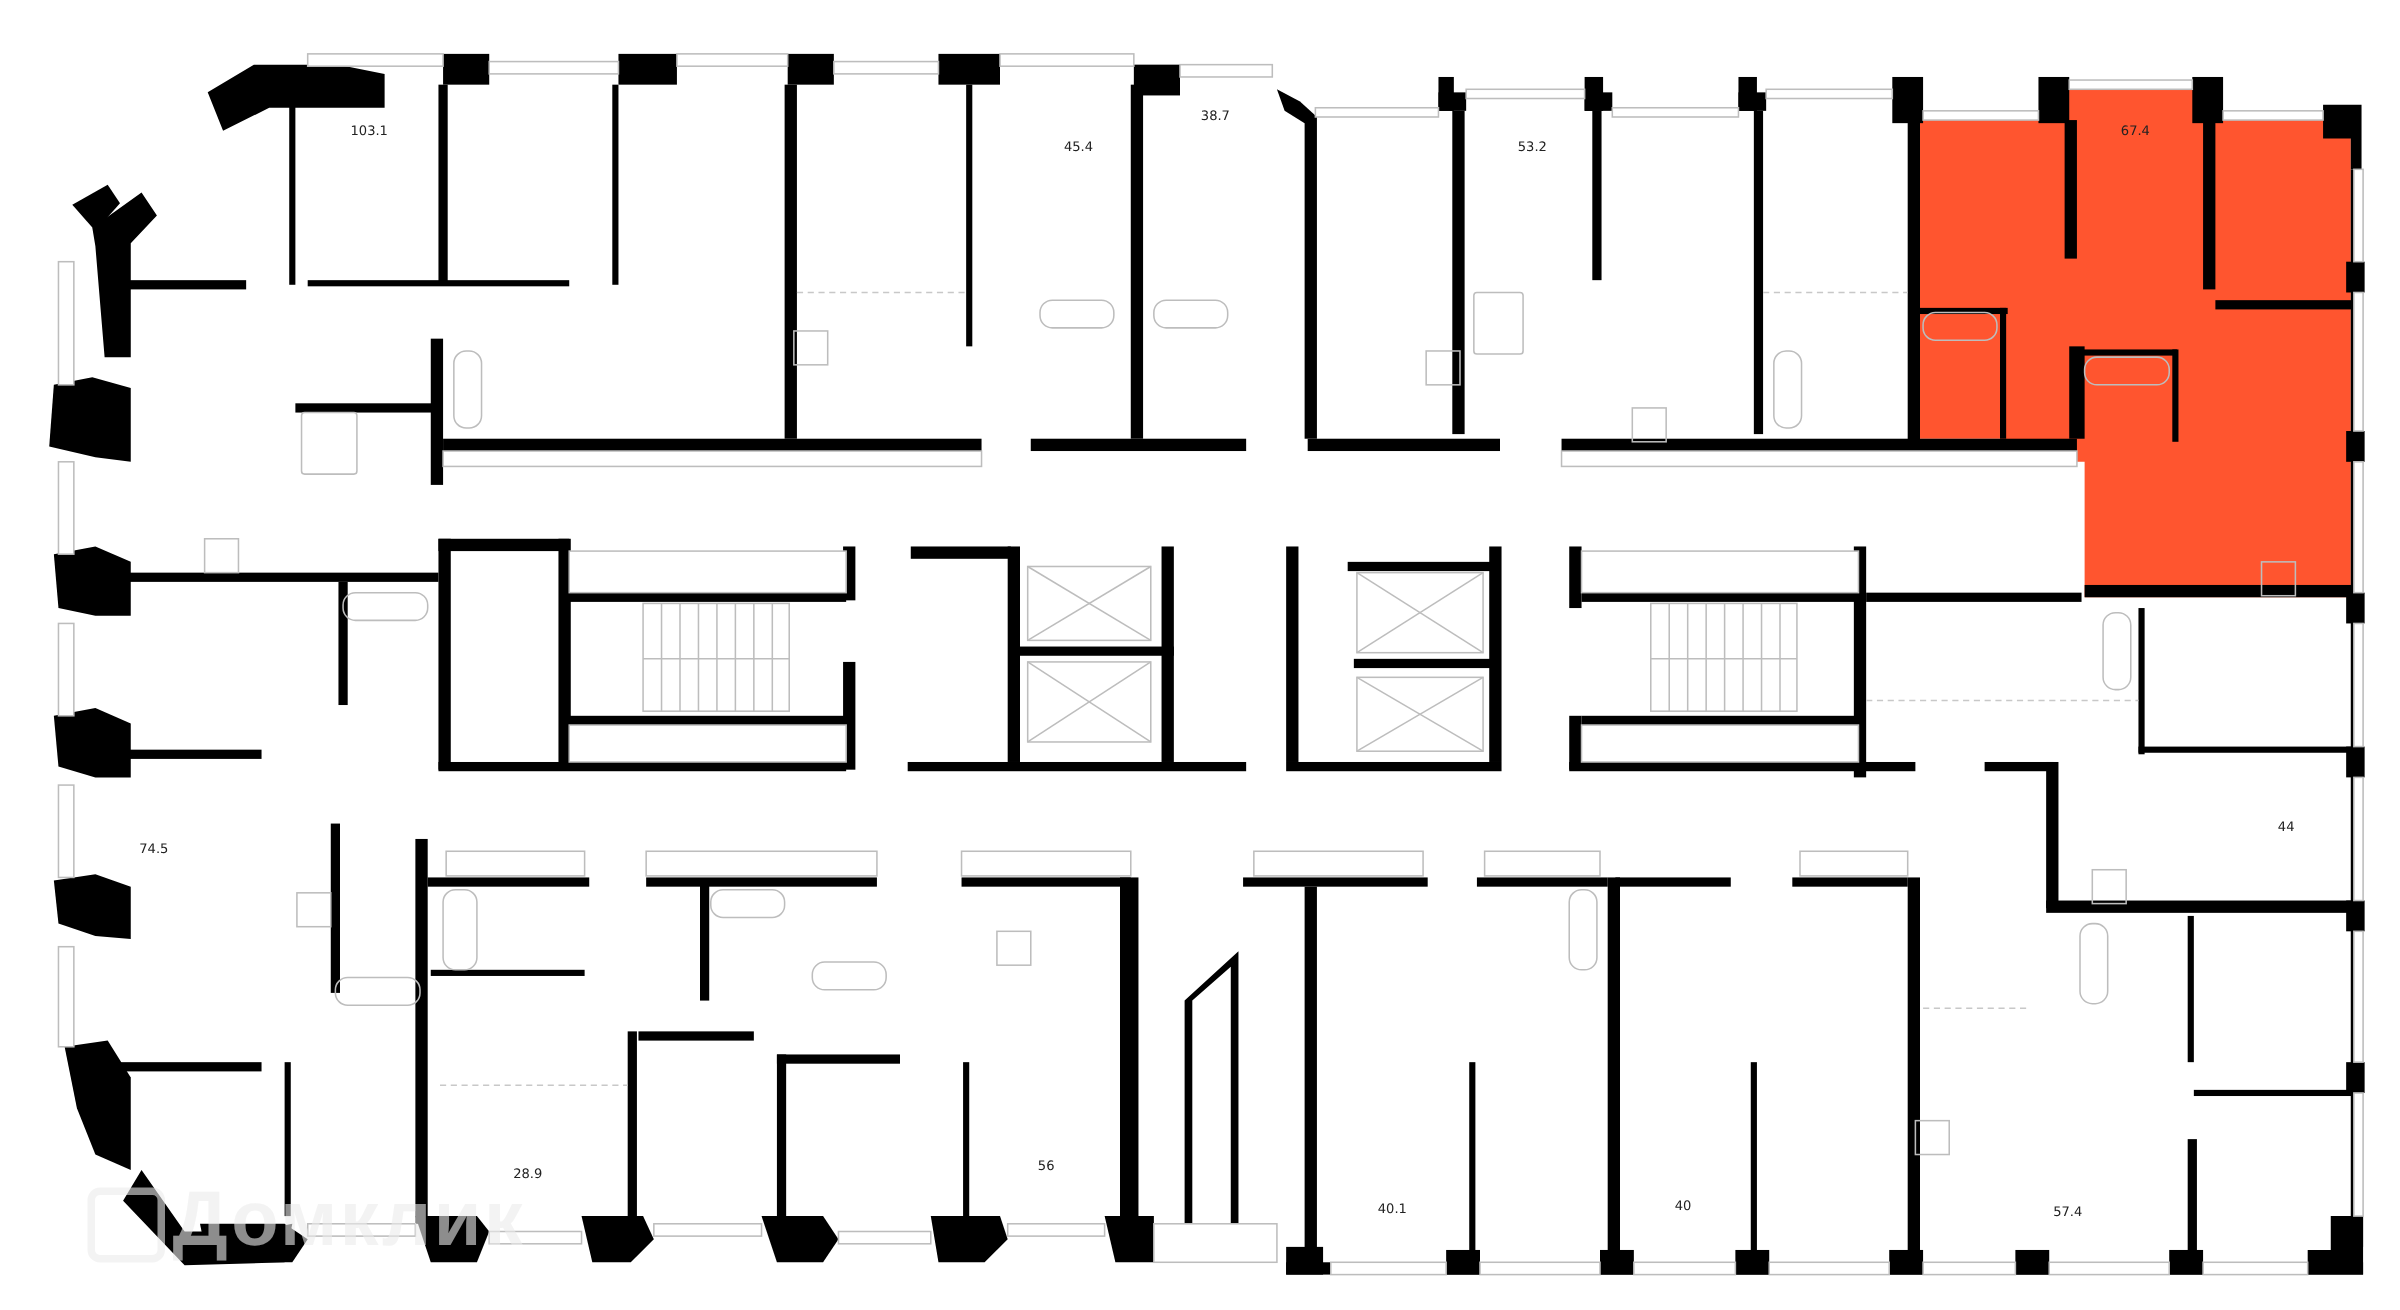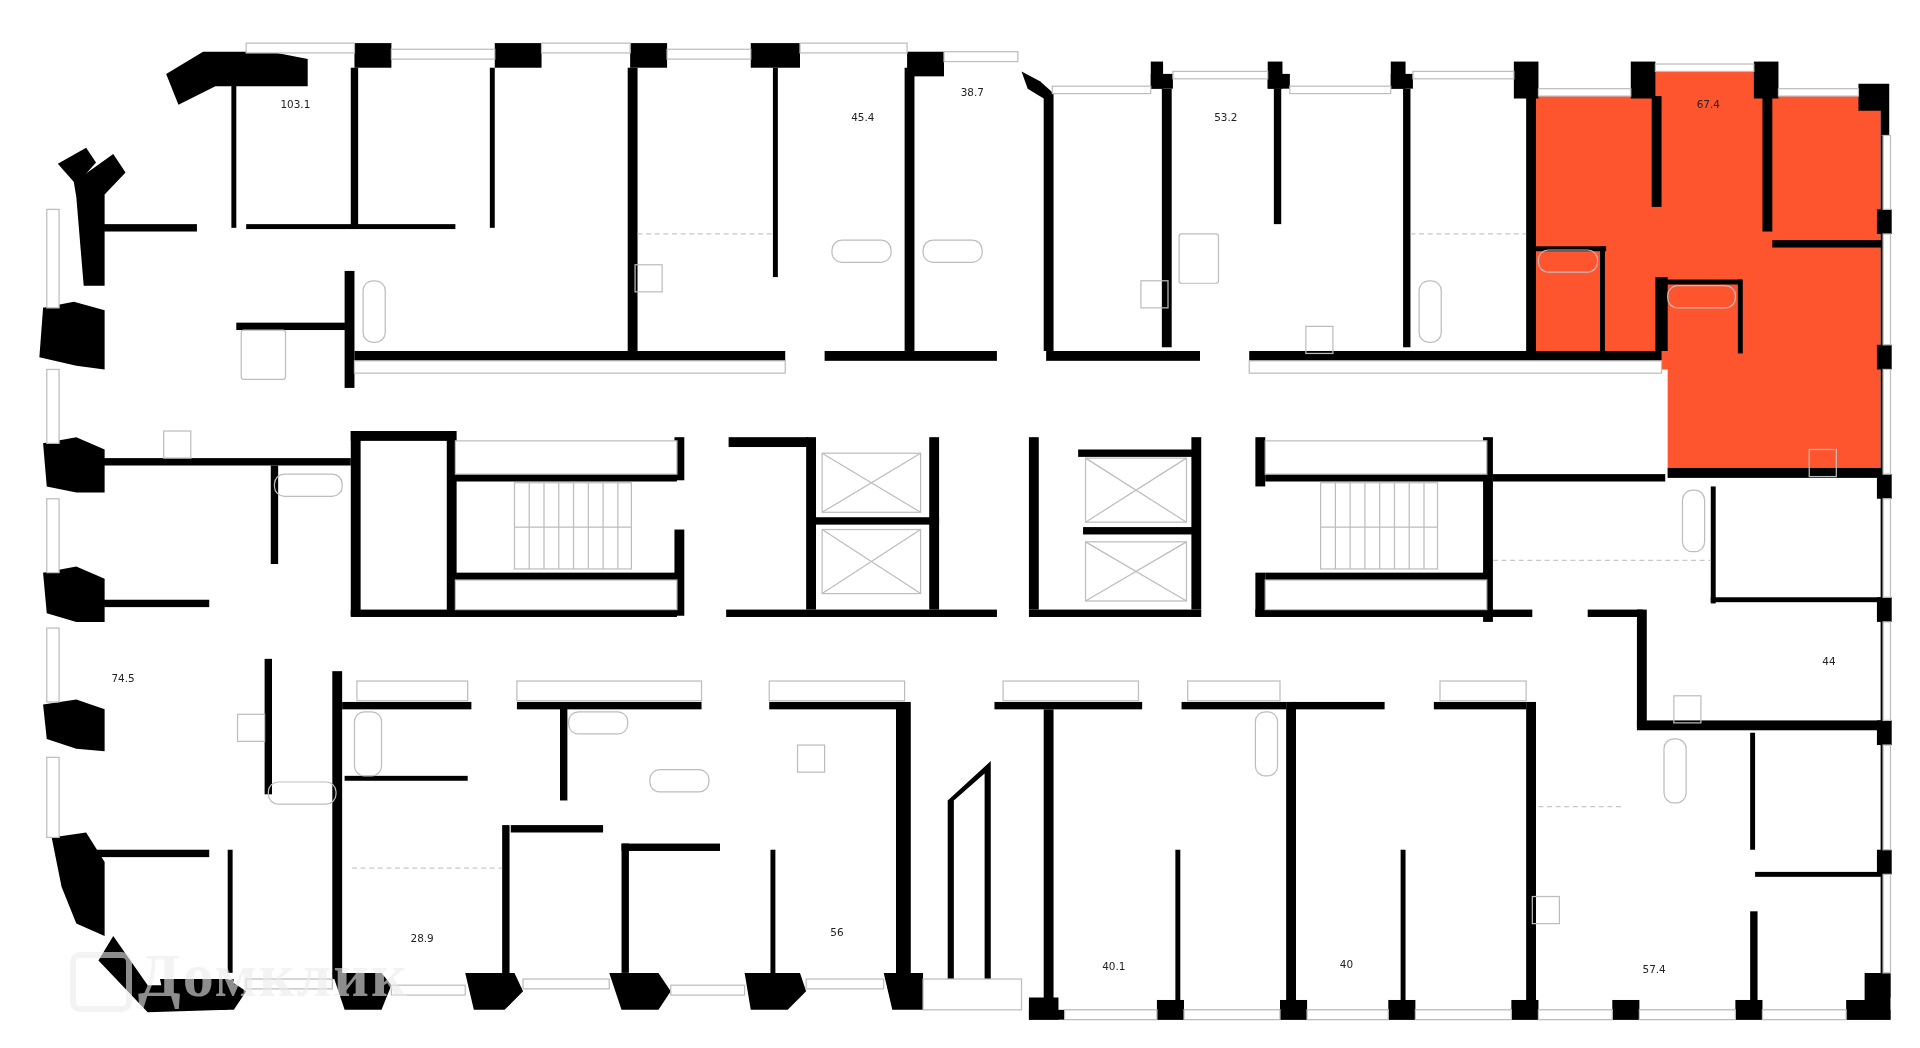--- a/index.html
+++ b/index.html
@@ -4,21 +4,21 @@
 <style>
   html, body { margin:0; padding:0; background:#ffffff; }
   body { width:1920px; height:1048px; overflow:hidden; position:relative; font-family:"DejaVu Sans", sans-serif; }
   #plan { position:absolute; left:0; top:0; width:1920px; height:1048px; }
   .wall { fill:#000000; }
   .fix { stroke:#bdbdbd; stroke-width:1; fill:none; }
   .win { stroke:#bdbdbd; stroke-width:1; fill:#ffffff; }
   .dash { stroke:#c8c8c8; stroke-width:1; stroke-dasharray:4 3; fill:none; }
   .label { font-family:"DejaVu Sans", sans-serif; font-size:8.5px; fill:#222; text-anchor:middle; }
   .sel { fill:#ff552f; }
-  .watermark { position:absolute; left:70px; top:940px; font-family:Liberation Serif, serif; font-size:62px; font-weight:bold; color:rgba(235,235,235,0.6); letter-spacing:2px; pointer-events:none; }
+  .watermark { position:absolute; left:70px; top:940px; font-family:Liberation Sans, sans-serif; font-size:62px; font-weight:bold; color:rgba(235,235,235,0.6); letter-spacing:2px; pointer-events:none; }
   .wm-logo { display:inline-block; width:62px; height:60px; border:6px solid rgba(235,235,235,0.6); border-radius:10px; vertical-align:middle; margin-right:6px; box-sizing:border-box; }
   .apt { cursor:pointer; }
 </style>
 </head>
 <body>
 
 <svg id="plan" viewBox="0 0 1560 851" preserveAspectRatio="none" xmlns="http://www.w3.org/2000/svg">
 
   <g class="apt">
     <path class="sel" d="M1247 78 L1342 78 L1342 58 L1432 58 L1432 78 L1528 78 L1528 370 L1528 388 L1355 388 L1355 300 L1300 300 L1300 285 L1247 285 Z"></path>

